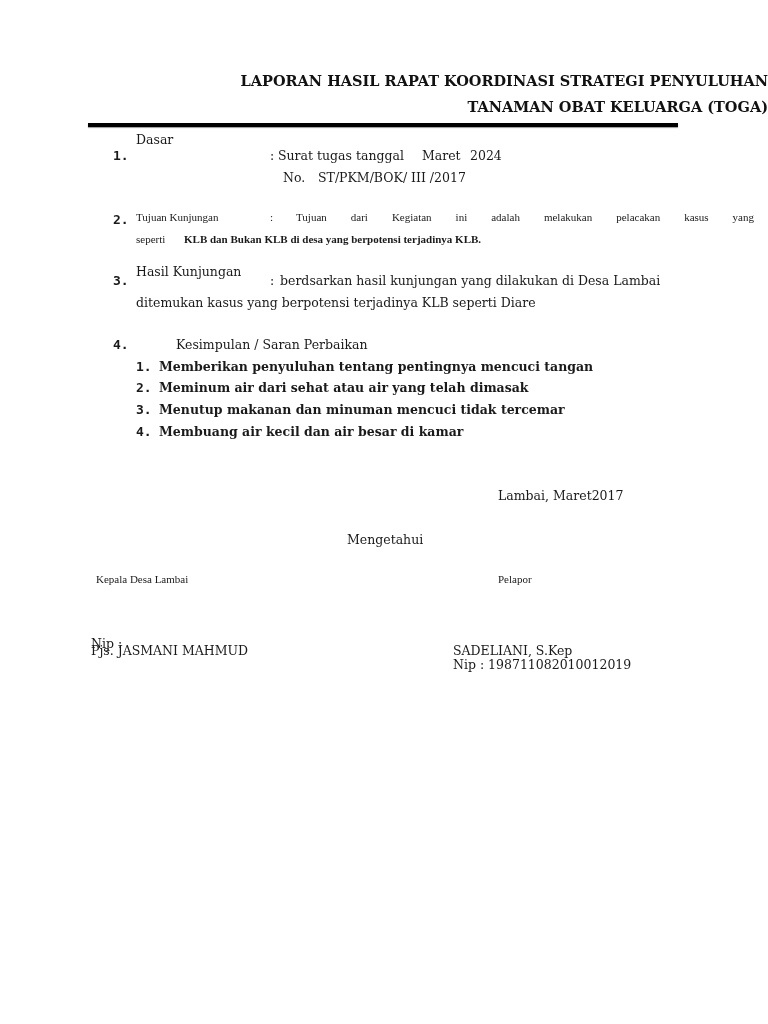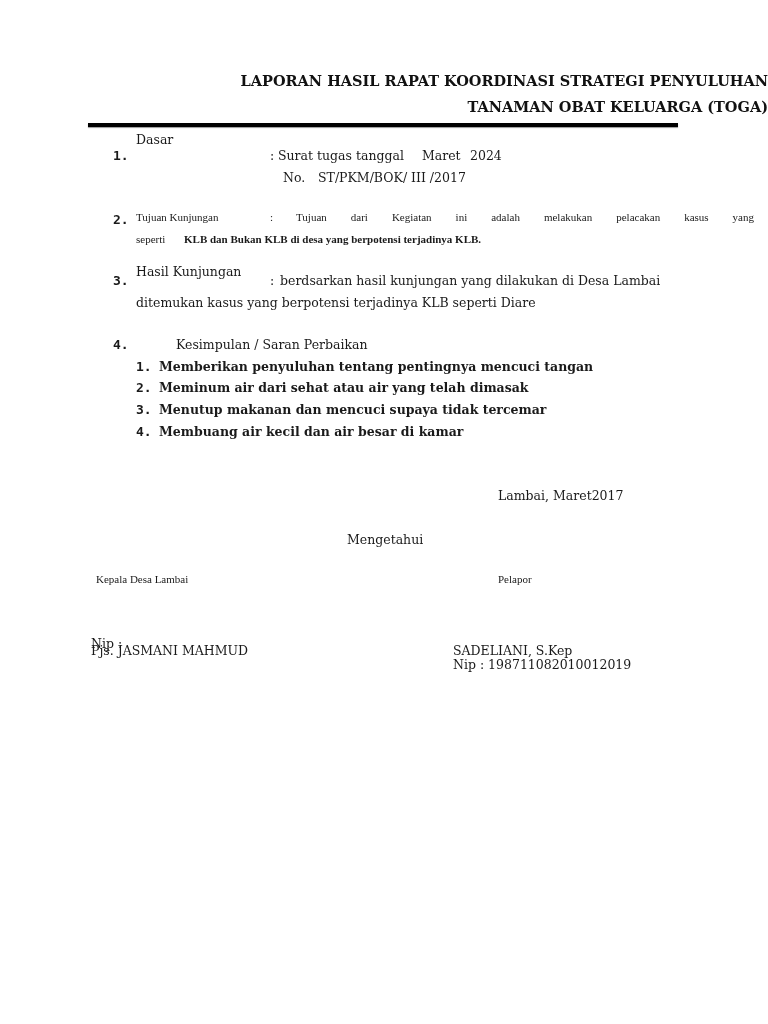--- a/index.html
+++ b/index.html
@@ -104,21 +104,21 @@
       <div>
         <span class="abs num" style="left:136px; top:359px;">1.</span>
         <span class="abs t b" style="left:159px; top:359px;">Memberikan penyuluhan tentang pentingnya mencuci tangan</span>
       </div>
       <div>
         <span class="abs num" style="left:136px; top:380px;">2.</span>
         <span class="abs t b" style="left:159px; top:380px;">Meminum air dari sehat atau air yang telah dimasak</span>
       </div>
       <div>
         <span class="abs num" style="left:136px; top:402px;">3.</span>
-        <span class="abs t b" style="left:159px; top:402px;">Menutup makanan dan mencuci supaya tidak tercemar</span>
+        <span class="abs t b" style="left:159px; top:402px;">Menutup makanan dan minuman mencuci tidak tercemar</span>
       </div>
       <div>
         <span class="abs num" style="left:136px; top:424px;">4.</span>
         <span class="abs t b" style="left:159px; top:424px;">Membuang air kecil dan air besar di kamar</span>
       </div>
     </div>
   </div>
 
   <div>
     <span class="abs t" style="left:498px; top:488px;">Lambai, Maret2017</span>

